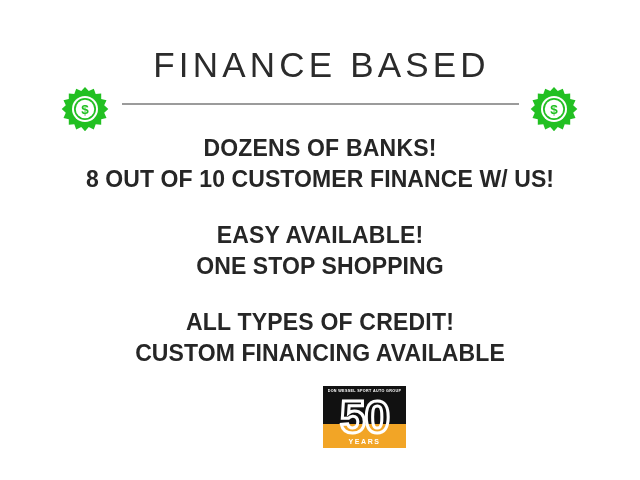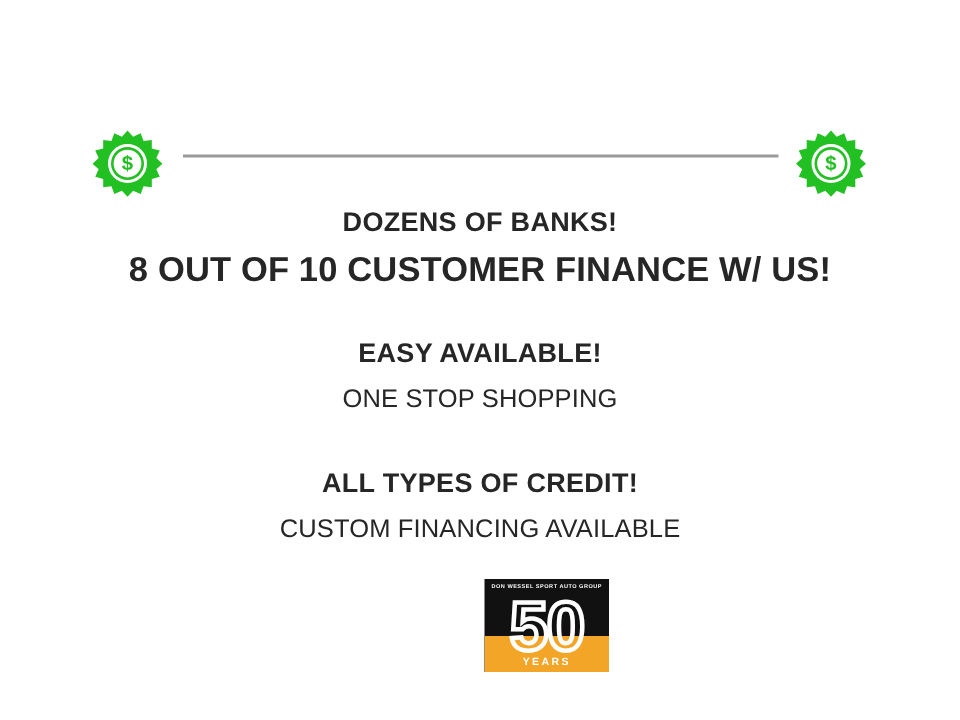--- a/index.html
+++ b/index.html
@@ -82,36 +82,36 @@
   .block:last-child { margin-bottom: 0; }
 
   .line {
     margin: 0;
     color: #262626;
     white-space: nowrap;
     font-family: "Liberation Sans", sans-serif;
   }
 
   .line.head {
-    font-size: 18px;
+    font-size: 23px;
     font-weight: 700;
     letter-spacing: 0.2px;
     line-height: 29px;
   }
 
   .line.sub {
     font-size: 23px;
     font-weight: 600;
     letter-spacing: 0.1px;
     line-height: 32px;
   }
 
   .line.sub-light {
-    font-size: 17px;
-    font-weight: 400;
+    font-size: 23px;
+    font-weight: 700;
     letter-spacing: 0.1px;
     line-height: 32px;
   }
 
   
   .logo {
     position: absolute;
     left: 279px;
     top: 386px;
     width: 83px;
@@ -212,20 +212,23 @@
                    L42.5 10.2 Z"></path>
         </g>
         <circle cx="50" cy="46" r="31" fill="#22c022"></circle>
         <circle cx="50" cy="46" r="26" fill="#ffffff"></circle>
         <circle cx="50" cy="46" r="22" fill="#22c022"></circle>
         <circle cx="50" cy="46" r="18.5" fill="#ffffff"></circle>
         <text x="50" y="46" text-anchor="middle" dominant-baseline="central" font-family="Liberation Sans, sans-serif" font-size="27" font-weight="700" fill="#22c022">$</text>
       </svg>
     </div>
 
+    <div class="title-wrap">
+      <h1 class="title">FINANCE BASED</h1>
+    </div>
 
     <div class="gear right">
       <svg viewBox="0 0 100 100" aria-hidden="true">
         <g fill="#22c022">
           <path d="M50 2 L57.5 10.2 L67.6 5.6 L71.4 16 L82.4 14.8 L82.4 25.9
                    L93 28.6 L88.4 38.7 L96.6 46.2 L88.4 53.7 L93 63.8
                    L82.4 66.5 L82.4 77.6 L71.4 76.4 L67.6 86.8 L57.5 82.2
                    L50 90.4 L42.5 82.2 L32.4 86.8 L28.6 76.4 L17.6 77.6
                    L17.6 66.5 L7 63.8 L11.6 53.7 L3.4 46.2 L11.6 38.7
                    L7 28.6 L17.6 25.9 L17.6 14.8 L28.6 16 L32.4 5.6

